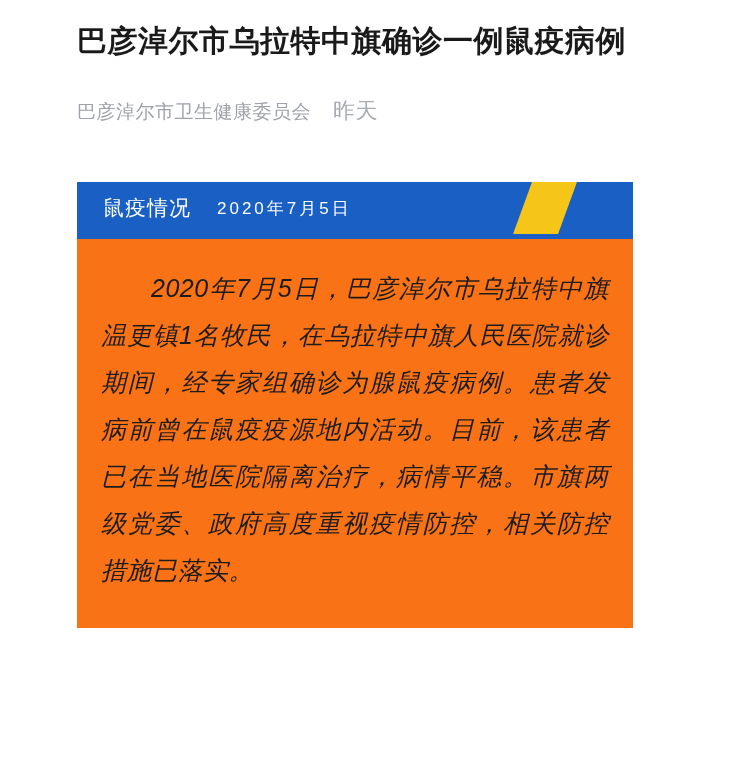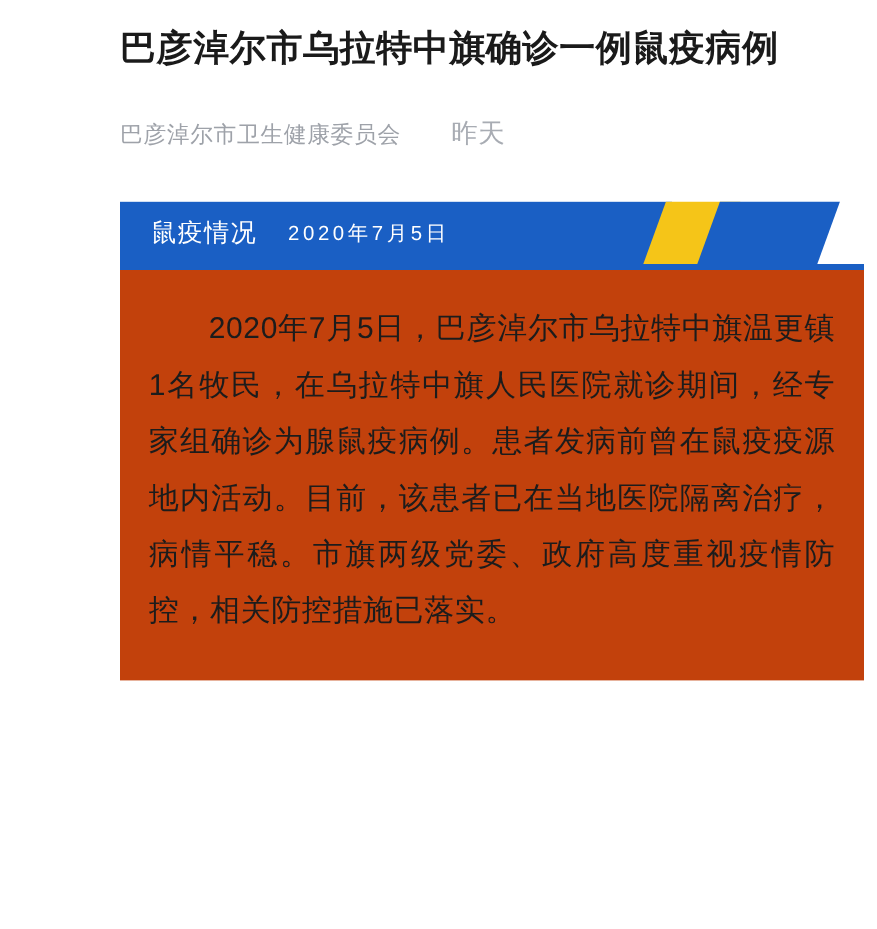--- a/index.html
+++ b/index.html
@@ -11,53 +11,52 @@
     height: 774px;
     background: #ffffff;
     font-family: "Liberation Sans", sans-serif;
     overflow: hidden;
   }
   .page {
     position: relative;
     width: 731px;
     height: 774px;
     box-sizing: border-box;
-    padding: 0 100px;
+    padding: 0 77px;
     background: #ffffff;
   }
   .article-title {
     font-size: 30px;
     line-height: 46px;
     font-weight: bold;
     color: #1a1a1a;
     letter-spacing: 0.5px;
     padding-top: 18px;
     margin: 0;
     width: 600px;
   }
   .byline {
     margin-top: 32px;
     font-size: 19px;
     color: #9a9ea6;
     letter-spacing: 0.5px;
     display: flex;
     align-items: baseline;
-    gap: 20px;
   }
   .byline-source {
     color: #9ea2a9;
   }
   .byline-time {
     margin-left: 22px;
     color: #a8acb3;
     font-size: 22px;
   }
   .card {
-    margin-top: 42px;
-    width: 620px;
+    margin-top: 56px;
+    width: 556px;
     position: relative;
   }
   .card-header {
     position: relative;
     height: 52px;
     display: flex;
     align-items: center;
     overflow: hidden;
     background: transparent;
   }
@@ -106,23 +105,24 @@
     margin-left: 26px;
     letter-spacing: 3px;
     font-size: 17px;
   }
   .card-rule {
     height: 5px;
     background: #1a5fc4;
     width: 100%;
   }
   .card-body {
-    background: #c2410c;
+    background: #f97316;
     padding: 26px 24px 34px 24px;
     box-sizing: border-box;
+    font-style: italic;
   }
   .card-text {
     font-size: 25px;
     line-height: 47px;
     color: #1c1c1c;
     text-align: justify;
     text-indent: 2em;
     letter-spacing: 0.5px;
     margin: 0;
   }

